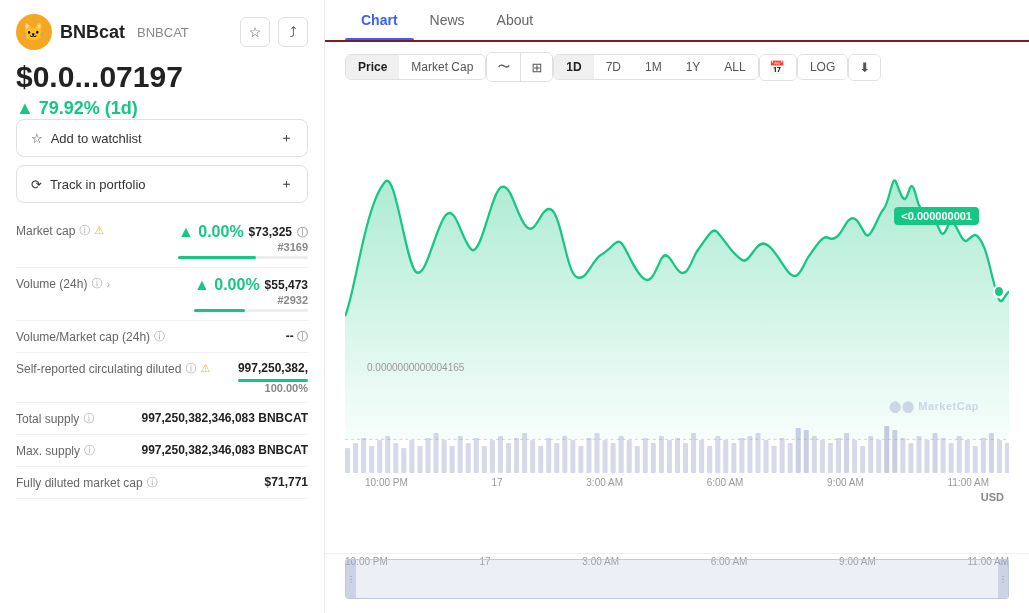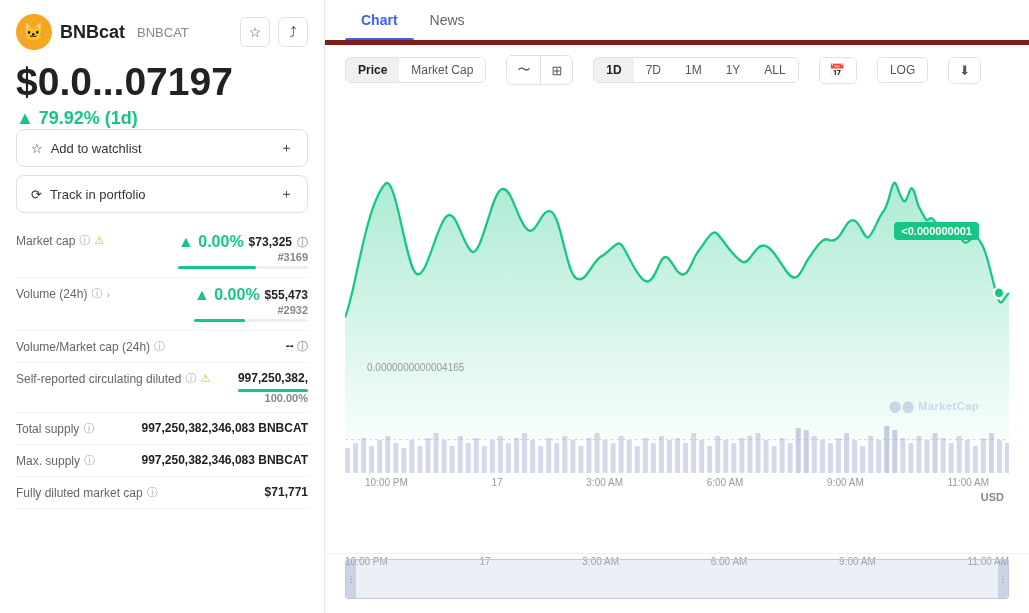--- a/index.html
+++ b/index.html
@@ -6,55 +6,55 @@
     body { font-family: -apple-system, BlinkMacSystemFont, 'Segoe UI', sans-serif; background: #fff; display: flex; height: 613px; overflow: hidden; font-size: 13px; color: #222; }
 
     
     .left-panel { width: 325px; min-width: 325px; border-right: 1px solid #e8e8e8; padding: 14px 16px; overflow-y: auto; }
     .coin-header { display: flex; align-items: center; gap: 8px; margin-bottom: 10px; }
     .coin-avatar { width: 36px; height: 36px; border-radius: 50%; background: #f5a623; display: flex; align-items: center; justify-content: center; font-size: 18px; }
     .coin-name { font-size: 18px; font-weight: 700; }
     .coin-symbol { font-size: 13px; color: #888; font-weight: 500; margin-left: 4px; }
     .header-icons { margin-left: auto; display: flex; gap: 8px; }
     .icon-btn { width: 30px; height: 30px; border: 1px solid #e0e0e0; border-radius: 6px; display: flex; align-items: center; justify-content: center; cursor: pointer; color: #555; font-size: 14px; background: #fff; }
-    .price-large { font-size: 39px; font-weight: 700; margin-bottom: 4px; }
+    .price-large { font-size: 30px; font-weight: 700; margin-bottom: 4px; }
     .price-change-positive { color: #16c784; font-size: 18px; font-weight: 600; display: flex; align-items: center; gap: 3px; }
     .action-btn { display: flex; align-items: center; justify-content: space-between; padding: 9px 14px; border: 1px solid #e0e0e0; border-radius: 8px; margin-bottom: 8px; cursor: pointer; font-size: 13px; color: #333; background: #fff; width: 100%; }
     .action-btn-left { display: flex; align-items: center; gap: 8px; }
     .stats-section { margin-top: 12px; }
     .stat-row { display: flex; align-items: flex-start; padding: 8px 0; border-bottom: 1px solid #f2f2f2; }
     .stat-label { color: #666; flex: 1; display: flex; align-items: center; gap: 4px; font-size: 12px; }
     .stat-value { text-align: right; font-size: 12px; font-weight: 600; }
     .stat-change { color: #16c784; font-size: 16px; }
     .stat-rank { color: #888; font-size: 11px; }
     .info-icon { color: #aaa; font-size: 11px; }
     .warning-icon { color: #f0b90b; font-size: 11px; }
     .arrow-icon { color: #aaa; font-size: 11px; }
     .progress-bar-bg { height: 3px; background: #eee; border-radius: 2px; margin-top: 3px; }
     .progress-bar-fill { height: 3px; background: #16c784; border-radius: 2px; }
     .supply-pct { color: #888; font-size: 11px; }
 
     
     .right-panel { flex: 1; display: flex; flex-direction: column; overflow: hidden; }
-    .tabs-bar { display: flex; gap: 0; padding: 0 20px; border-bottom: 5px solid #7f1d1d; }
+    .tabs-bar { display: flex; gap: 0; padding: 0 20px; border-bottom: 2px solid #7f1d1d; }
     .tab { padding: 12px 16px; font-size: 14px; cursor: pointer; color: #666; position: relative; }
     .tab.active { color: #3861fb; font-weight: 600; }
     .tab.active::after { content: ''; position: absolute; bottom: 0; left: 0; right: 0; height: 2px; background: #3861fb; border-radius: 2px 2px 0 0; }
 
-    .chart-controls { display: flex; align-items: center; gap: 20px; padding: 10px 20px; }
+    .chart-controls { display: flex; align-items: center; gap: 0; padding: 10px 20px; }
     .ctrl-group { display: flex; border: 1px solid #e0e0e0; border-radius: 6px; overflow: hidden; }
     .ctrl-btn { padding: 5px 12px; font-size: 12px; cursor: pointer; background: #fff; color: #555; border: none; }
     .ctrl-btn.active { background: #f0f0f0; font-weight: 600; color: #222; }
     .ctrl-icon { padding: 5px 10px; font-size: 13px; cursor: pointer; background: #fff; color: #555; border: none; border-right: 1px solid #e0e0e0; }
     .ctrl-icon:last-child { border-right: none; }
 
     .chart-area { flex: 1; position: relative; padding: 0 20px; overflow: hidden; }
     .chart-wrapper { position: relative; width: 100%; height: calc(100% - 80px); }
     .chart-svg { width: 100%; height: 100%; }
-    .tooltip-label { position: absolute; top: 115px; right: 30px; background: #16c784; color: #fff; font-size: 11px; font-weight: 600; padding: 3px 7px; border-radius: 4px; margin-top: 12px; }
+    .tooltip-label { position: absolute; top: 115px; right: 30px; background: #16c784; color: #fff; font-size: 11px; font-weight: 600; padding: 3px 7px; border-radius: 4px; }
     .y-axis-label { position: absolute; bottom: 100px; left: 22px; font-size: 10px; color: #999; }
     .usd-label { position: absolute; bottom: 50px; right: 25px; font-size: 11px; color: #888; font-weight: 600; }
 
     .x-axis { display: flex; justify-content: space-between; padding: 4px 20px; font-size: 10px; color: #999; }
 
     .mini-chart-area { height: 60px; border-top: 1px solid #f0f0f0; padding: 0 20px; position: relative; }
     .mini-x-axis { display: flex; justify-content: space-between; padding: 2px 0; font-size: 10px; color: #999; }
     .scroll-handle { position: absolute; top: 5px; left: 20px; right: 20px; height: 40px; }
     .scroll-thumb { position: absolute; left: 0; right: 0; top: 0; bottom: 0; background: rgba(180,190,220,0.25); border: 1px solid #c0c8dc; border-radius: 3px; }
     .scroll-grip-left { position: absolute; left: 0; top: 0; bottom: 0; width: 10px; background: rgba(150,160,200,0.35); border-radius: 3px 0 0 3px; display: flex; align-items: center; justify-content: center; font-size: 8px; color: #888; cursor: ew-resize; }
@@ -190,20 +190,21 @@
       </div>
     </div>
   </div>
 </div>
 
 <div class="right-panel">
 
   <div class="tabs-bar">
     <div class="tab active">Chart</div>
     <div class="tab">News</div>
+    <div class="tab">About</div>
   </div>
 
   <div class="chart-controls">
     <div class="ctrl-group">
       <button class="ctrl-btn active">Price</button>
       <button class="ctrl-btn">Market Cap</button>
     </div>
 
     <div class="ctrl-group">
       <button class="ctrl-icon">〜</button>

